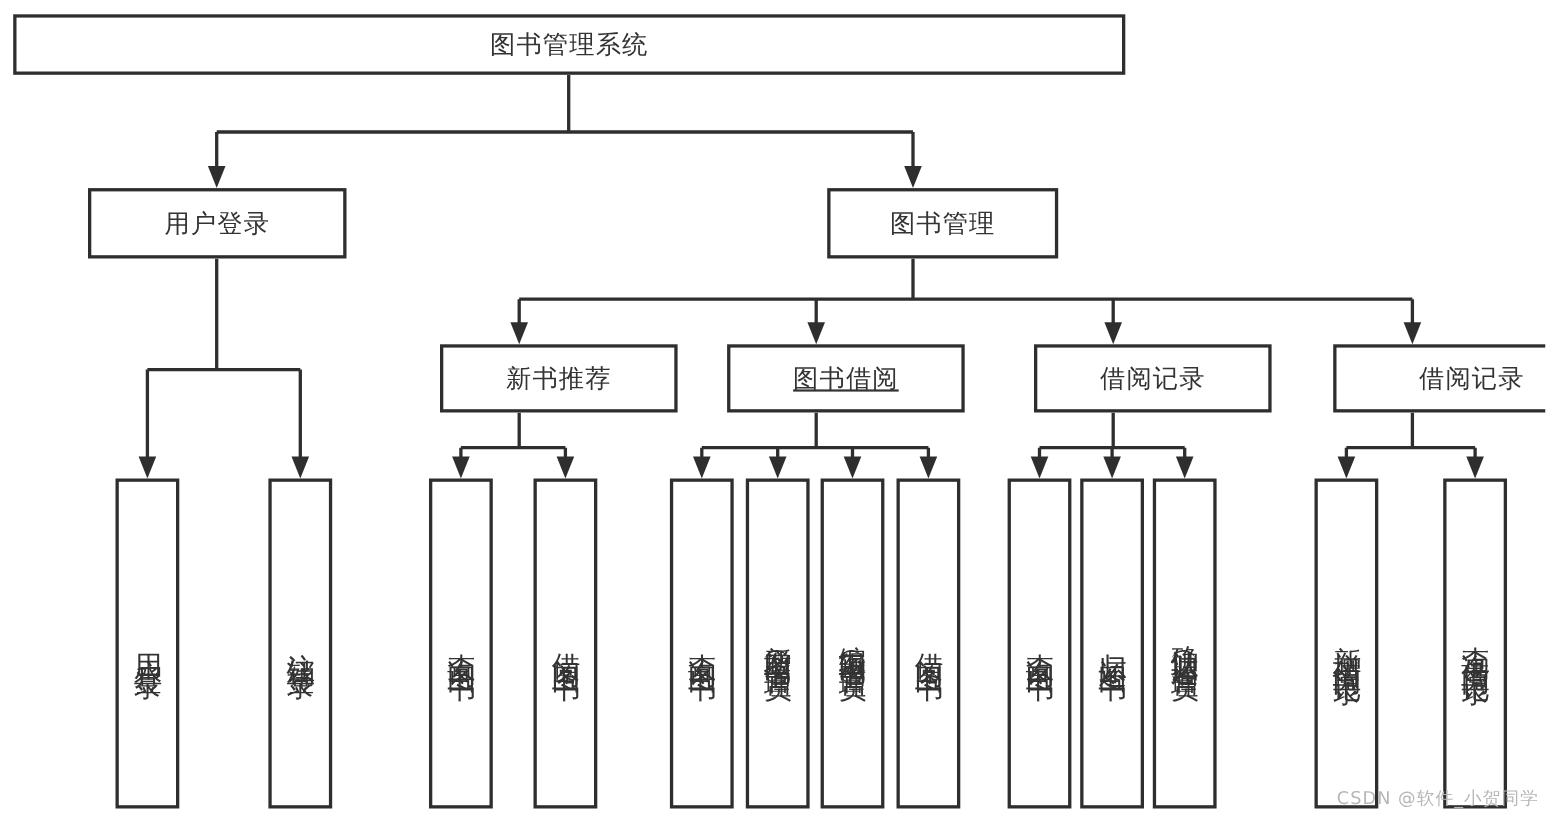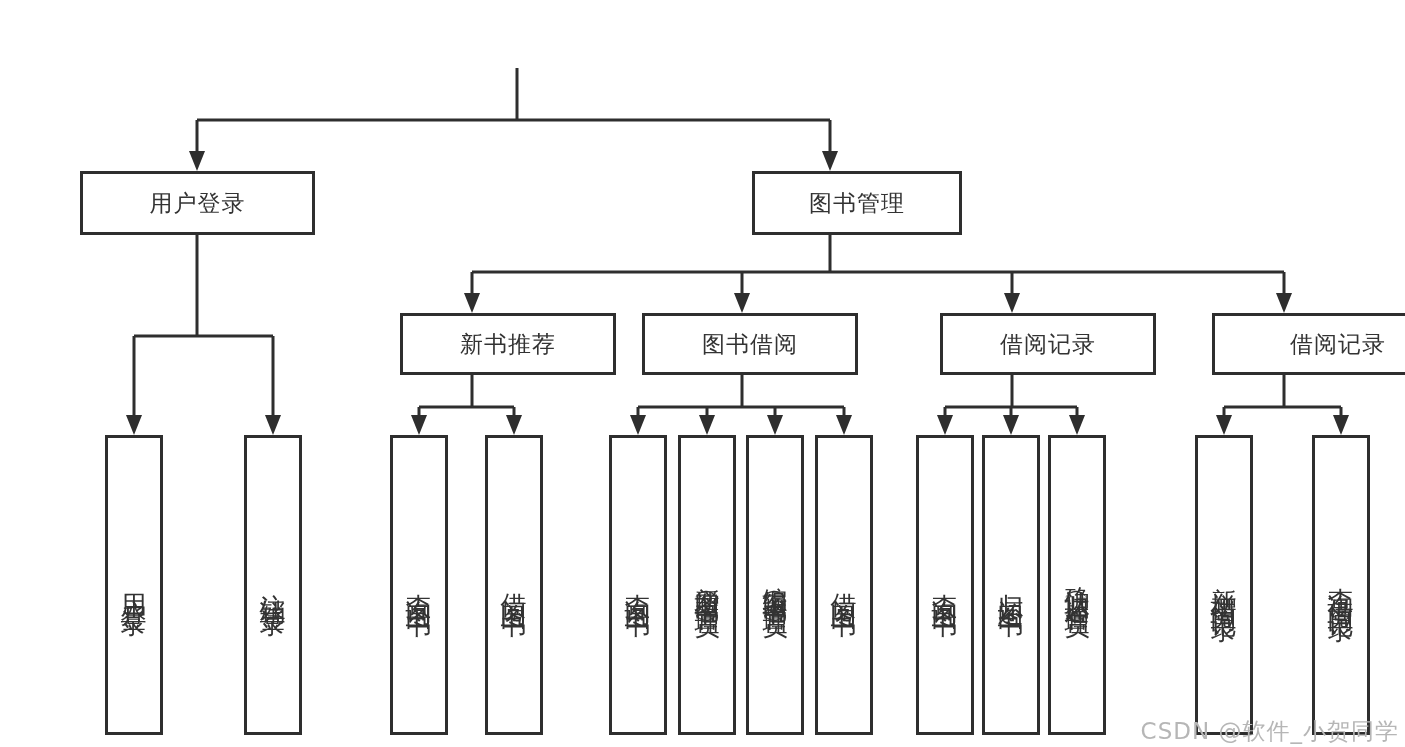--- a/index.html
+++ b/index.html
@@ -39,21 +39,21 @@
     font-size:26px;
     letter-spacing:6px;
     color:#333333;
     line-height:1;
   }
   .leaf.long span{letter-spacing:4px;font-size:25px;}
   .watermark{
     position:absolute;
     right:6px;top:716px;
     color:#b6b6b6;
-    font-size:23px;
+    font-size:16px;
     letter-spacing:1px;
     z-index:10;
     white-space:nowrap;
   }
 </style>
 </head>
 <body>
 
 <div id="stage">
 
@@ -83,26 +83,27 @@
       <polygon points="767,415 783,415 775,435"></polygon>
       <polygon points="836,415 852,415 844,435"></polygon>
       <polygon points="937,415 953,415 945,435"></polygon>
       <polygon points="1003,415 1019,415 1011,435"></polygon>
       <polygon points="1069,415 1085,415 1077,435"></polygon>
       <polygon points="1216,415 1232,415 1224,435"></polygon>
       <polygon points="1333,415 1349,415 1341,435"></polygon>
     </g>
   </svg>
 
+  <div class="node root">图书管理系统</div>
 
   <div class="node lvl2" style="left:80px;width:235px;">用户登录</div>
   <div class="node lvl2" style="left:752px;width:210px;">图书管理</div>
 
   <div class="node lvl3" style="left:364px;">新书推荐</div>
-  <div class="node lvl3" style="left:606px;">图书借阅</div>
+  <div class="node lvl3" style="left:625px;text-decoration:underline;">图书借阅</div>
   <div class="node lvl3" style="left:904px;">借阅记录</div>
   <div class="node lvl3" style="left:1176px;padding-left:36px;">借阅记录</div>
 
   <div class="leaf" style="left:105px;">
     <span>用户登录</span>
   </div>
   <div class="leaf" style="left:244px;">
     <span>注销登录</span>
   </div>
 

